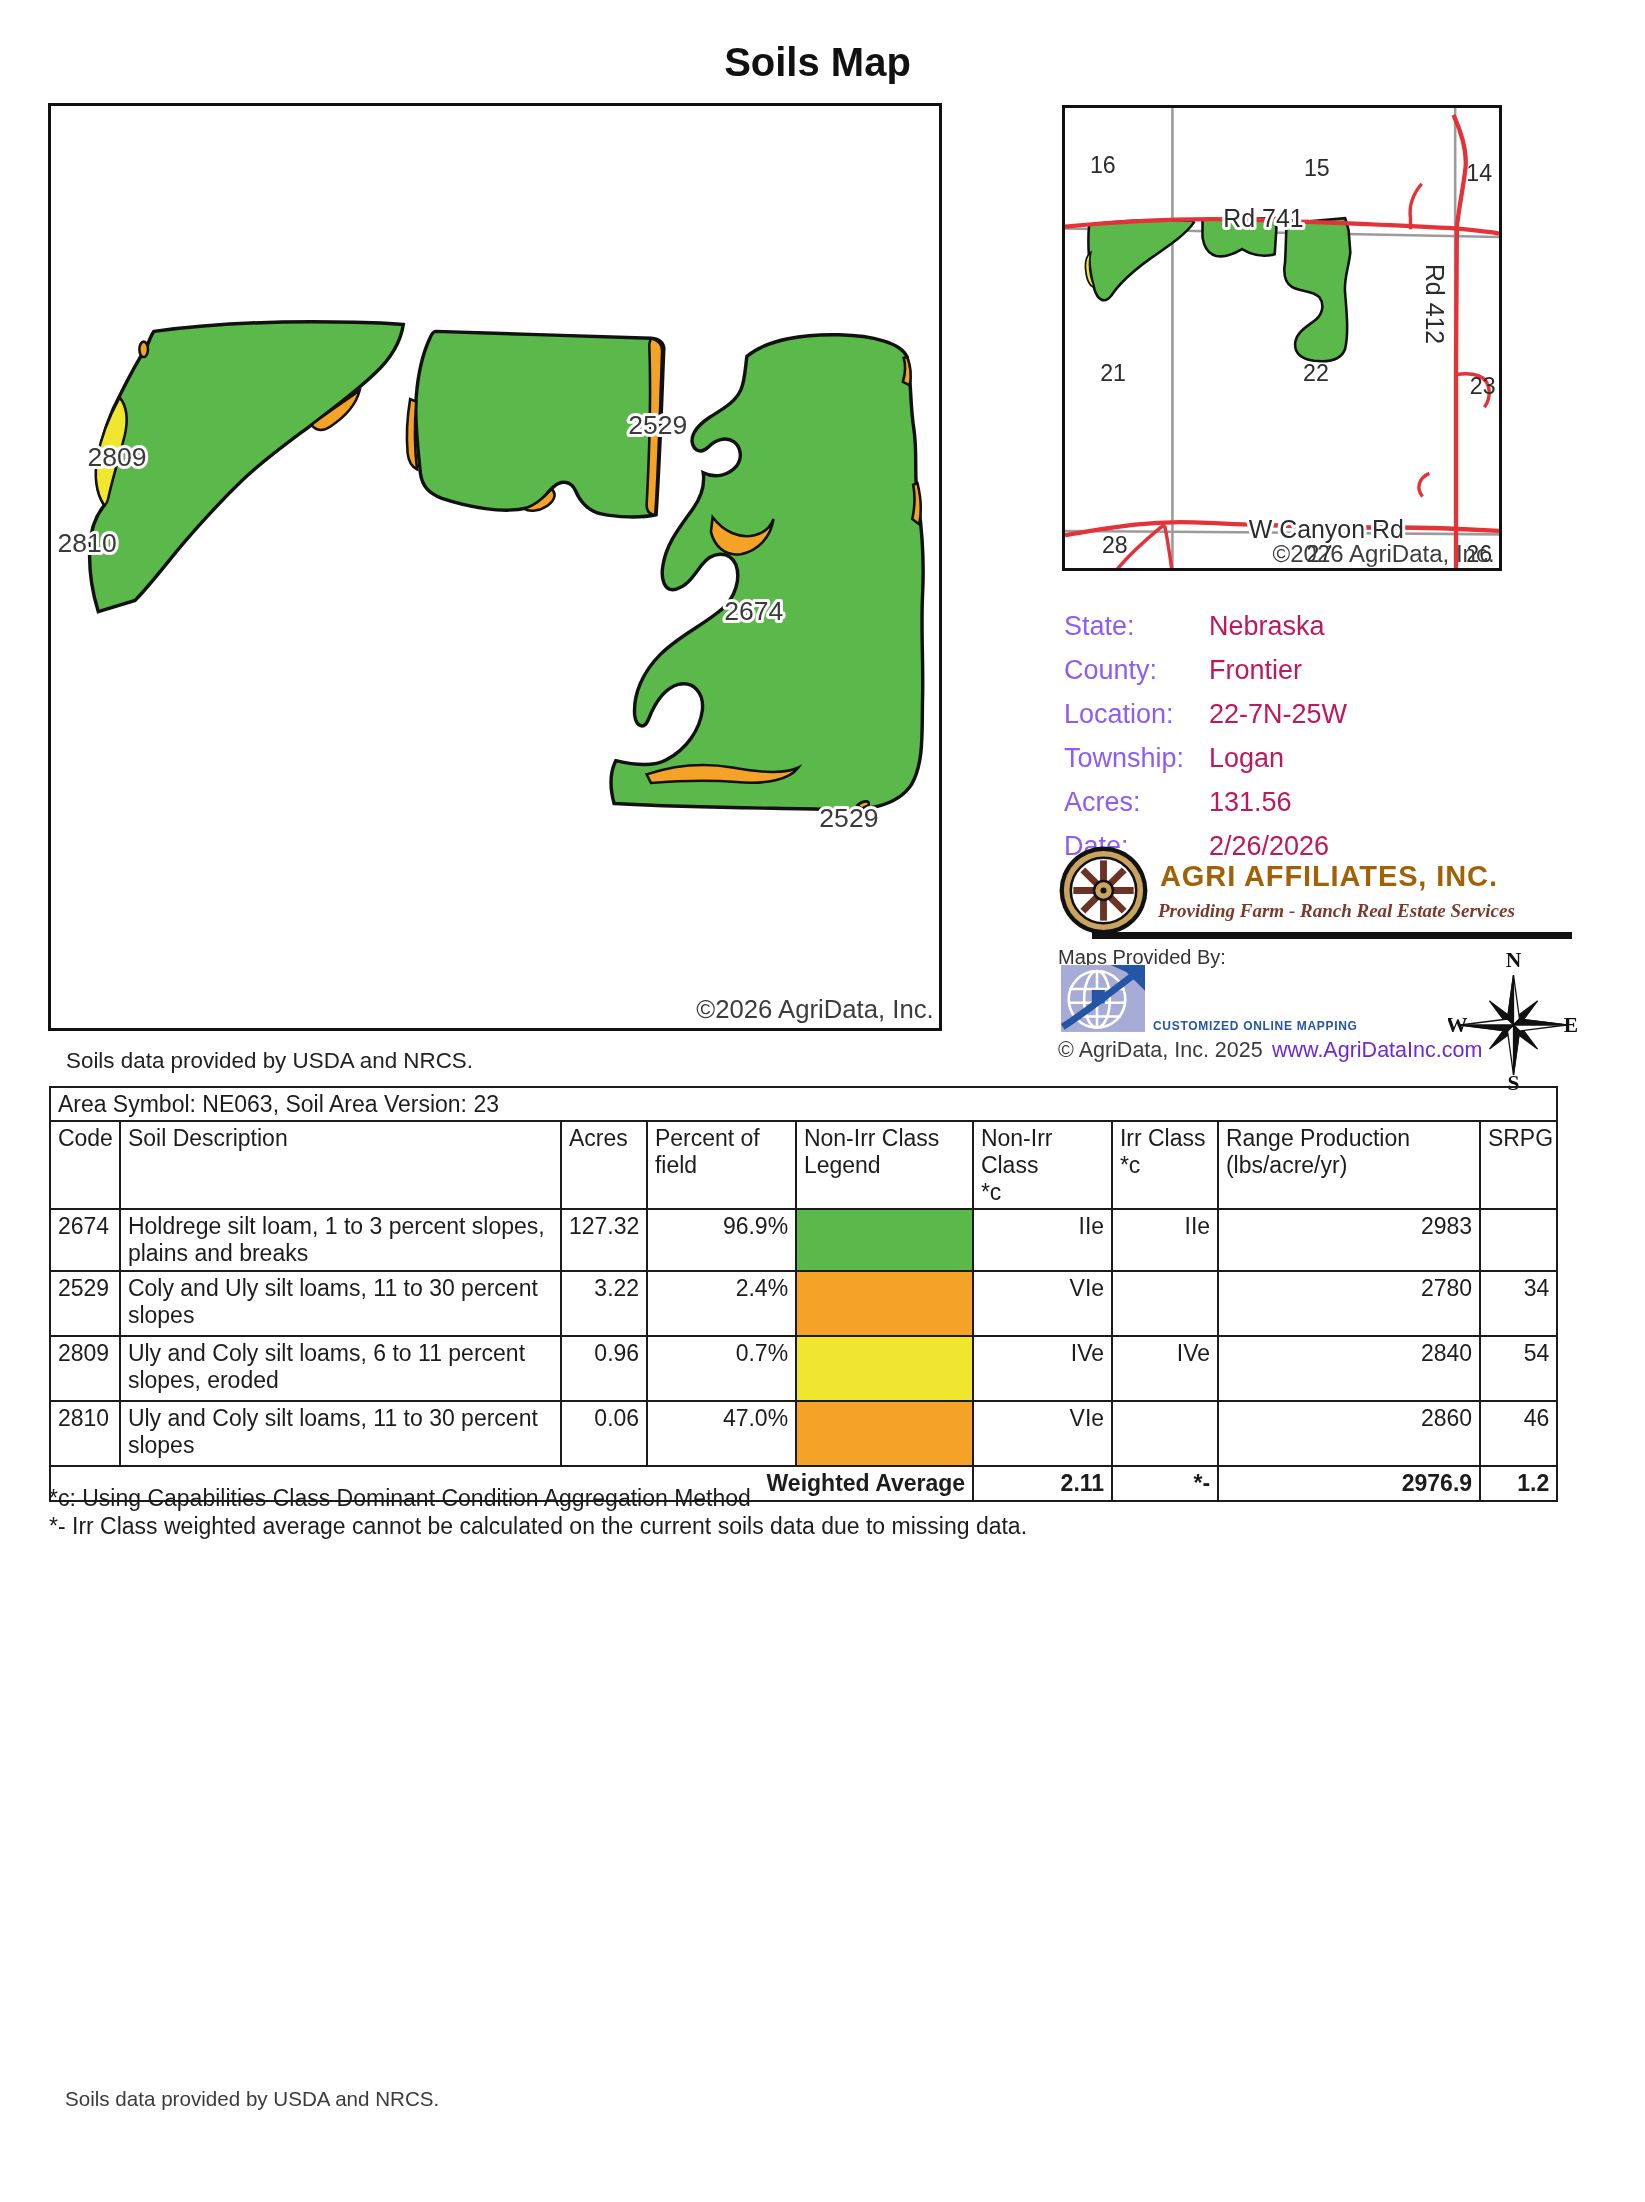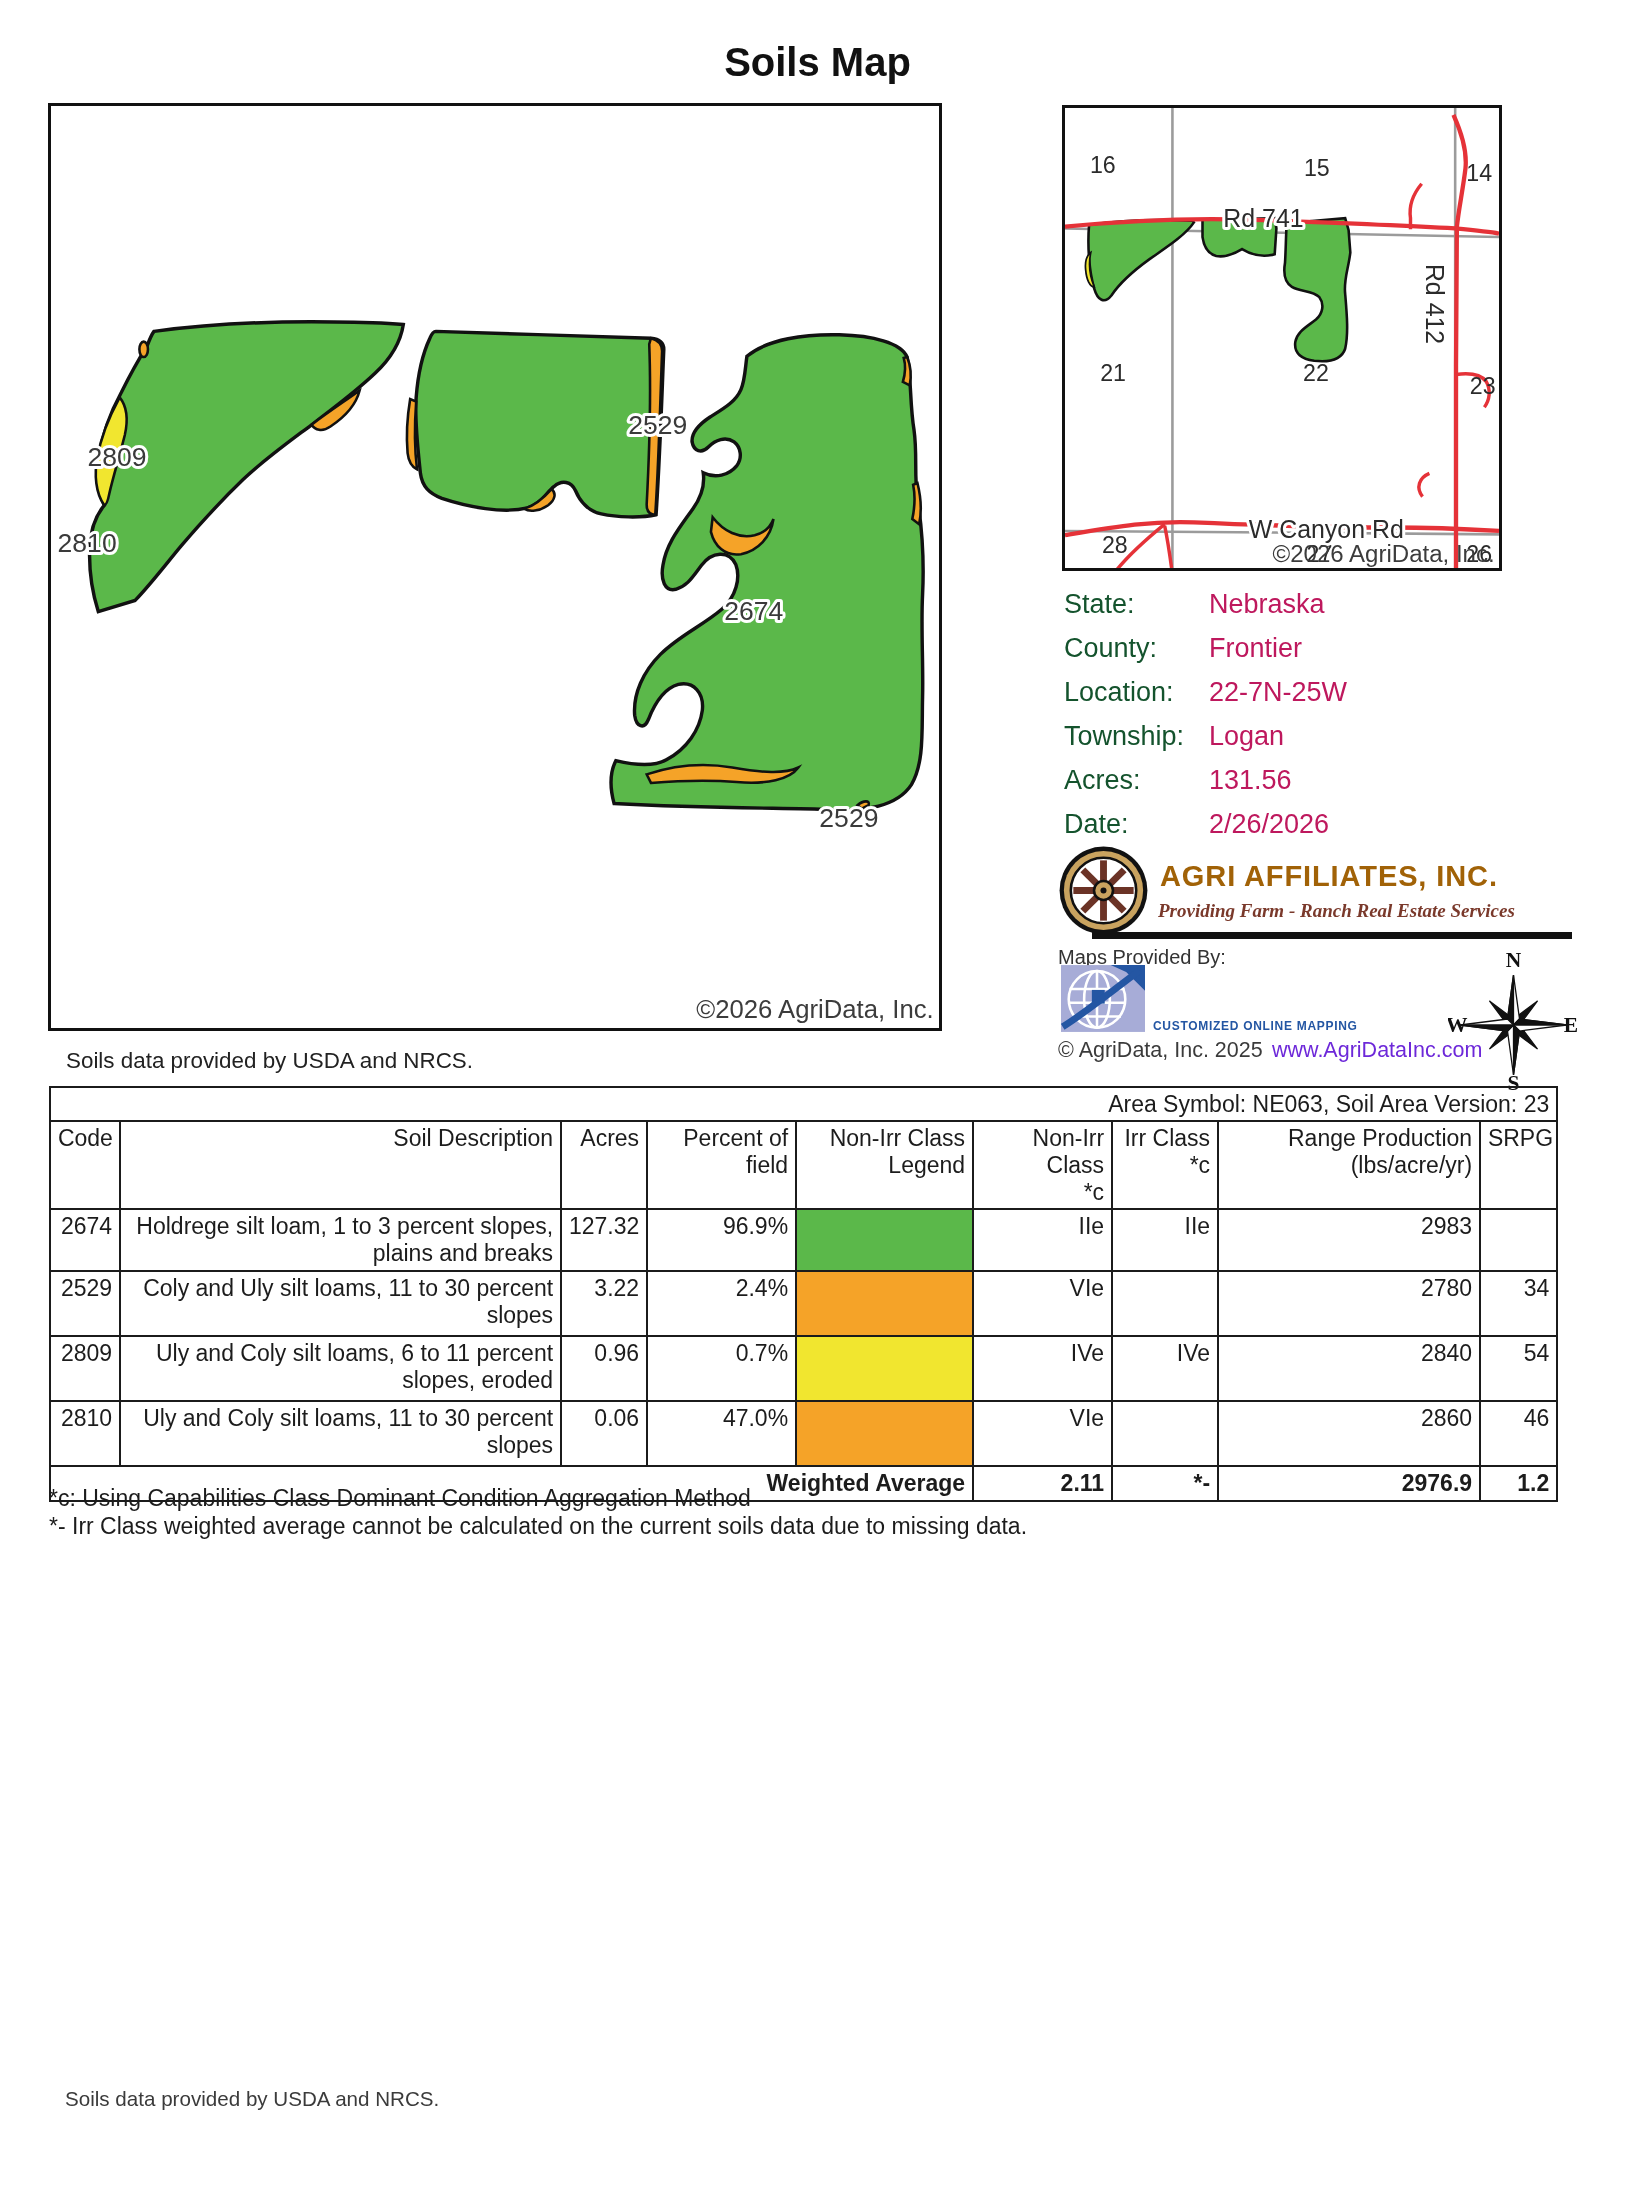--- a/index.html
+++ b/index.html
@@ -24,21 +24,21 @@
   .soil-green{fill:#5BB84A;stroke:#111;stroke-width:4;}
   .soil-orange{fill:#F5A328;stroke:#111;stroke-width:3;}
   .soil-yellow{fill:#F1E62F;stroke:#111;stroke-width:3;}
   .gray-line{stroke:#9b9b9b;stroke-width:3;fill:none;}
   .red-road{stroke:#E53238;stroke-width:5;fill:none;}
   .red-road-thin{stroke:#E53238;stroke-width:4;fill:none;}
   .note{position:absolute;font-size:22.4px;color:#222;}
   
   .info{position:absolute;left:1064px;top:582px;font-size:27px;}
   .info-row{height:44px;line-height:44px;}
-  .info-label{display:inline-block;width:145px;color:#14532d;}
+  .info-label{display:inline-block;width:145px;color:#8b5cf6;margin-top:22px;}
   .info-value{font-weight:normal;color:#be185d;text-align:right;}
   
   .agri-title{position:absolute;left:1160px;top:860px;font-family:Liberation Sans, sans-serif;
               font-weight:bold;font-size:29px;letter-spacing:0.9px;color:#a16207;white-space:nowrap;}
   .agri-tag{position:absolute;left:1158px;top:900px;font-family:"Liberation Serif",serif;
             font-weight:bold;font-style:italic;font-size:19px;color:#7A392B;white-space:nowrap;}
   .agri-underline{position:absolute;left:1092px;top:932px;width:480px;height:6.9px;background:#111;}
   .maps-provided{position:absolute;left:1058px;top:946px;font-size:20px;color:#333;}
   
   .surety-word{position:absolute;left:1148px;top:953px;font-size:65px;font-weight:bold;
@@ -46,21 +46,21 @@
   .surety-reg{font-size:20.6px;vertical-align:24px;letter-spacing:0;}
   .surety-sub{position:absolute;left:1153px;top:1019px;font-size:12px;font-weight:bold;
               letter-spacing:0.7px;color:#2456A3;white-space:nowrap;}
   .surety-copy{position:absolute;left:1058px;top:1038px;font-size:21.5px;color:#3b3b3b;}
   .surety-web{position:absolute;left:1272px;top:1038px;font-size:21.5px;color:#6d28d9;}
   .compass-label{font-family:"Liberation Serif",serif;font-weight:bold;font-size:25px;fill:#111;}
   
   .soil-table{position:absolute;left:49px;top:1086px;width:1506px;border-collapse:collapse;
               table-layout:fixed;font-size:23px;color:#1c1c1c;}
   .soil-table td,.soil-table th{border:2.6px solid #1b1b1b;padding:2.6px 6.9px;vertical-align:top;
-              text-align:right;font-weight:normal;white-space:pre-line;overflow:hidden;}
+              text-align:left;font-weight:normal;white-space:pre-line;overflow:hidden;}
   .soil-table .num{text-align:right;}
   .soil-table .b{font-weight:bold;}
   .footnote{position:absolute;left:49px;font-size:23px;color:#1c1c1c;}
   .bottom-note{position:absolute;left:65px;top:2087px;font-size:20.6px;color:#3b3b3b;}
 </style>
 </head>
 <body>
 
 <div class="page">
 

